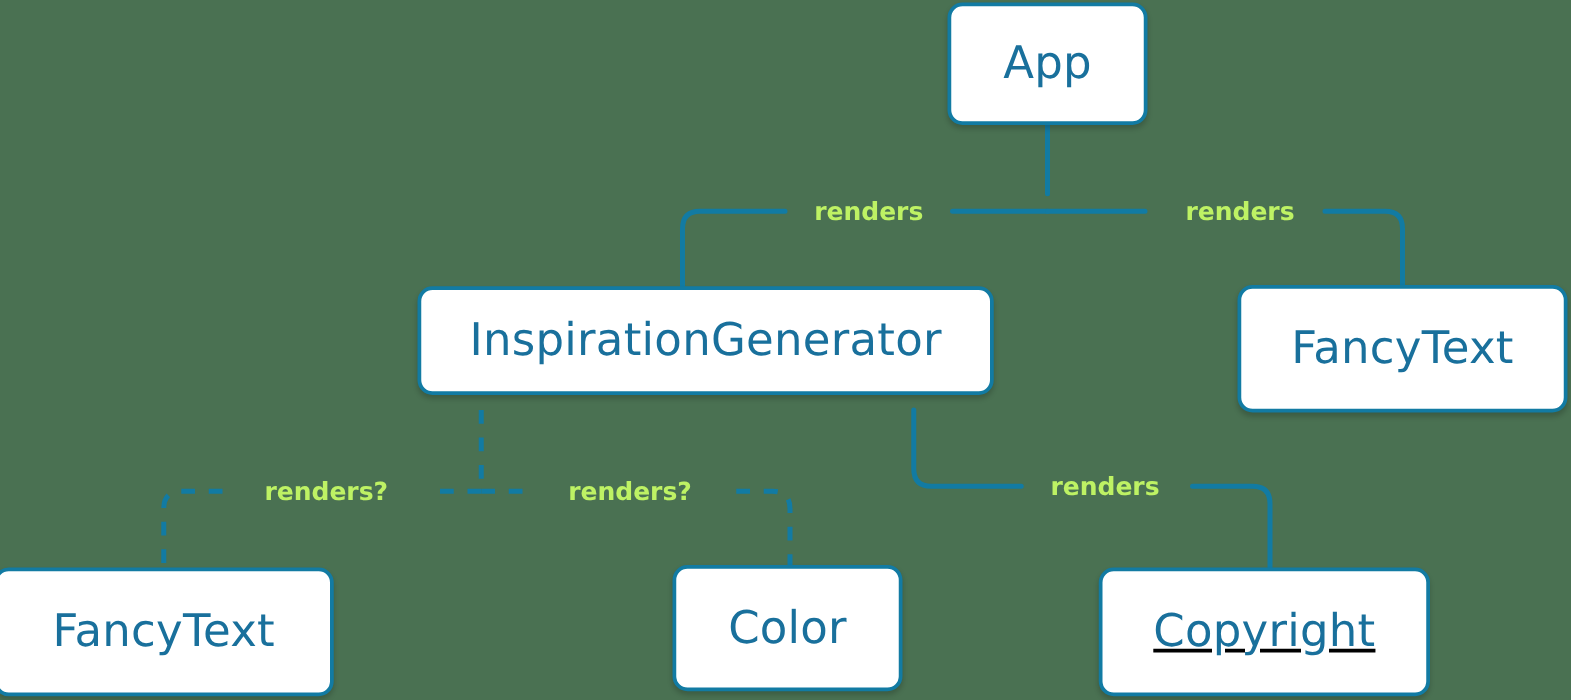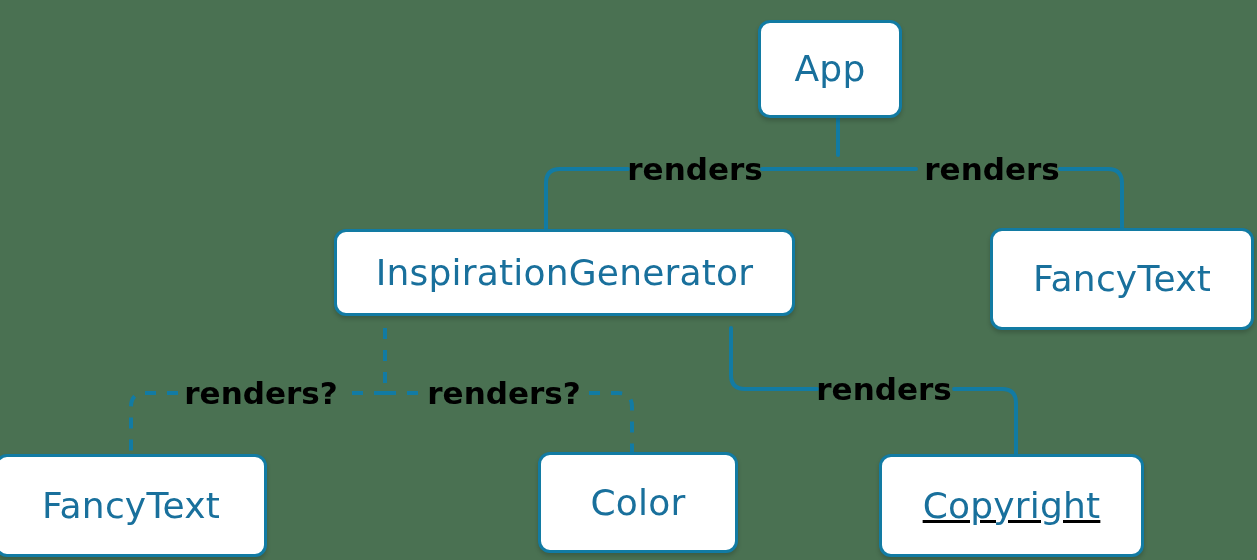--- a/index.html
+++ b/index.html
@@ -41,22 +41,22 @@
     font-weight: 400;
     letter-spacing: 0.2px;
     line-height: 1;
     white-space: nowrap;
   }
   .node-label.big {
     font-size: 36px;
   }
   .edge-label {
     position: absolute;
-    color: #000000;
-    font-size: 31px;
+    color: #bef264;
+    font-size: 20px;
     font-weight: 600;
     line-height: 1;
     white-space: nowrap;
     transform: translate(-50%, -50%);
   }
 </style>
 </head>
 <body>
 
 <div id="canvas">
@@ -71,37 +71,37 @@
 
     <path d="M 385 328 L 385 393" fill="none" stroke="#127ba3" stroke-width="4" stroke-linecap="butt" stroke-dasharray="11 11"></path>
 
     <path d="M 385 393 L 345 393 M 178 393 L 145 393 Q 131 393 131 407 L 131 454" fill="none" stroke="#127ba3" stroke-width="4" stroke-linecap="butt" stroke-dasharray="11 11"></path>
 
     <path d="M 385 393 L 422 393 M 589 393 L 618 393 Q 632 393 632 407 L 632 452" fill="none" stroke="#127ba3" stroke-width="4" stroke-linecap="butt" stroke-dasharray="11 11"></path>
 
     <path d="M 731 328 L 731 375 Q 731 389 745 389 L 817 389 M 954 389 L 1002 389 Q 1016 389 1016 403 L 1016 454" fill="none" stroke="#127ba3" stroke-width="4" stroke-linecap="round"></path>
   </svg>
 
-  <div class="node" style="left:758px; top:2px; width:144px; height:98px;margin-top:18px;">
+  <div class="node" style="left:758px; top:2px; width:160px; height:98px;">
     <span class="node-label big">App</span>
   </div>
 
   <div class="node" style="left:334px; top:229px; width:461px; height:87px;">
     <span class="node-label big">InspirationGenerator</span>
   </div>
 
   <div class="node" style="left:990px; top:228px; width:264px; height:102px;">
     <span class="node-label big">FancyText</span>
   </div>
 
   <div class="node" style="left:-5px; top:454px; width:272px; height:103px;">
     <span class="node-label big">FancyText</span>
   </div>
 
-  <div class="node" style="left:538px; top:452px; width:200px; height:101px;align-items:center;">
+  <div class="node" style="left:538px; top:452px; width:184px; height:101px;align-items:center;">
     <span class="node-label big">Color</span>
   </div>
 
   <div class="node" style="left:879px; top:454px; width:265px; height:103px;text-decoration:underline;">
     <span class="node-label big">Copyright</span>
   </div>
 
   <div class="edge-label" style="left:695px; top:169px;">renders</div>
 
   <div class="edge-label" style="left:992px; top:169px;">renders</div>

